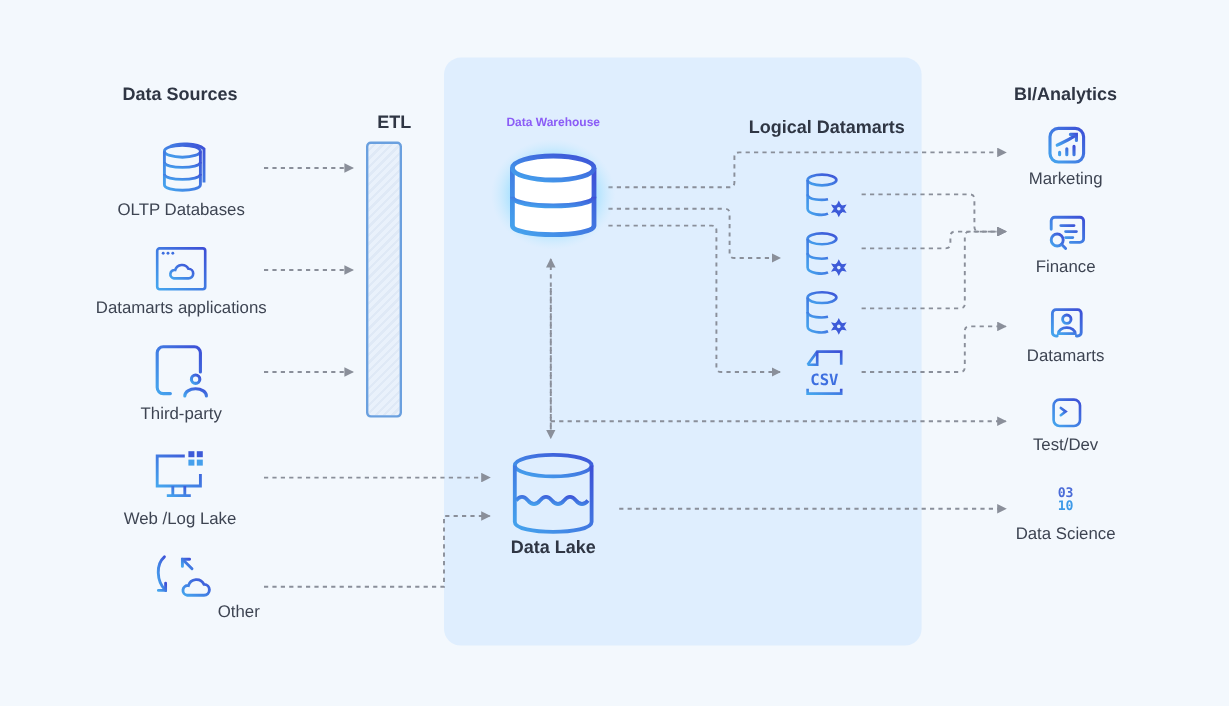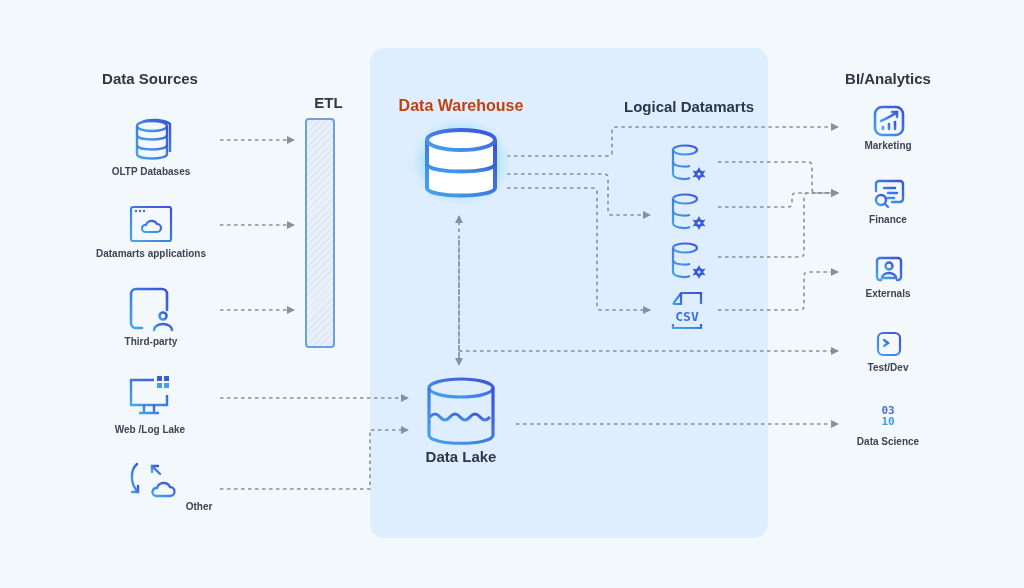--- a/index.html
+++ b/index.html
@@ -1,20 +1,20 @@
 <!DOCTYPE html>
 <html><head>
 <meta charset="utf-8">
 <style>
   html,body{margin:0;padding:0;}
   body{width:1024px;height:588px;background:#f3f8fd;position:relative;overflow:hidden;font-family:"Liberation Sans","DejaVu Sans",sans-serif;color:#3a4250;}
   .panel{position:absolute;left:370px;top:48px;width:398px;height:490px;background:#dfeefe;border-radius:14px;}
-  .lbl{position:absolute;font-size:10px;font-weight:bold;color:#3d4452;white-space:nowrap;transform:translateX(-50%);}
+  .lbl{position:absolute;font-size:14px;font-weight:normal;color:#3d4452;white-space:nowrap;transform:translateX(-50%);}
   .heading{position:absolute;font-size:15px;font-weight:bold;color:#2f3644;white-space:nowrap;transform:translateX(-50%);text-align:right;}
-  .heading-sm{position:absolute;font-size:16px;font-weight:bold;color:#c2410c;white-space:nowrap;transform:translateX(-50%);}
+  .heading-sm{position:absolute;font-size:10px;font-weight:bold;color:#8b5cf6;white-space:nowrap;transform:translateX(-50%);}
   .icon{position:absolute;}
   .etl{position:absolute;left:305px;top:118px;width:30px;height:230px;border:2px solid #6aa0df;border-radius:4px;box-sizing:border-box;
        background:repeating-linear-gradient(135deg,#e9f1fb 0 3px,#dfe9f6 3px 5px);}
   svg.wires{position:absolute;left:0;top:0;}
   .bits{position:absolute;font-family:"DejaVu Sans Mono",monospace;font-weight:bold;font-size:11px;line-height:11px;text-align:center;transform:translateX(-50%);}
   .bits .b1{color:#4a6bd8;} .bits .b2{color:#3d9ae8;text-align:center;}
 </style>
 </head>
 <body>
 
@@ -243,21 +243,21 @@
 </div>
 
 <div>
   <svg class="icon" style="left:875px;top:256px;" width="28" height="28" viewBox="0 0 28 28">
     <g fill="none" stroke="url(#gb)" stroke-width="2.4" stroke-linecap="round">
       <path d="M6,24 H5 a3,3 0 0 1 -3,-3 V5 a3,3 0 0 1 3,-3 H23 a3,3 0 0 1 3,3 V21 a3,3 0 0 1 -3,3 H22"></path>
       <circle cx="14" cy="10" r="3.5"></circle>
       <path d="M7,22 a7,5 0 0 1 14,0 Z"></path>
     </g>
   </svg>
-  <div class="lbl" style="left:888px;top:288px;">Externals</div>
+  <div class="lbl" style="left:888px;top:288px;">Datamarts</div>
 </div>
 
 <div>
   <svg class="icon" style="left:876px;top:331px;" width="26" height="26" viewBox="0 0 26 26">
     <g fill="none" stroke="url(#gb)" stroke-width="2.2" stroke-linecap="round">
       <rect x="2" y="2" width="22" height="22" rx="5"></rect>
       <path d="M8,9 L12,12 L8,15"></path>
         <path d="M13,17 H18"></path>
     </g>
   </svg>

